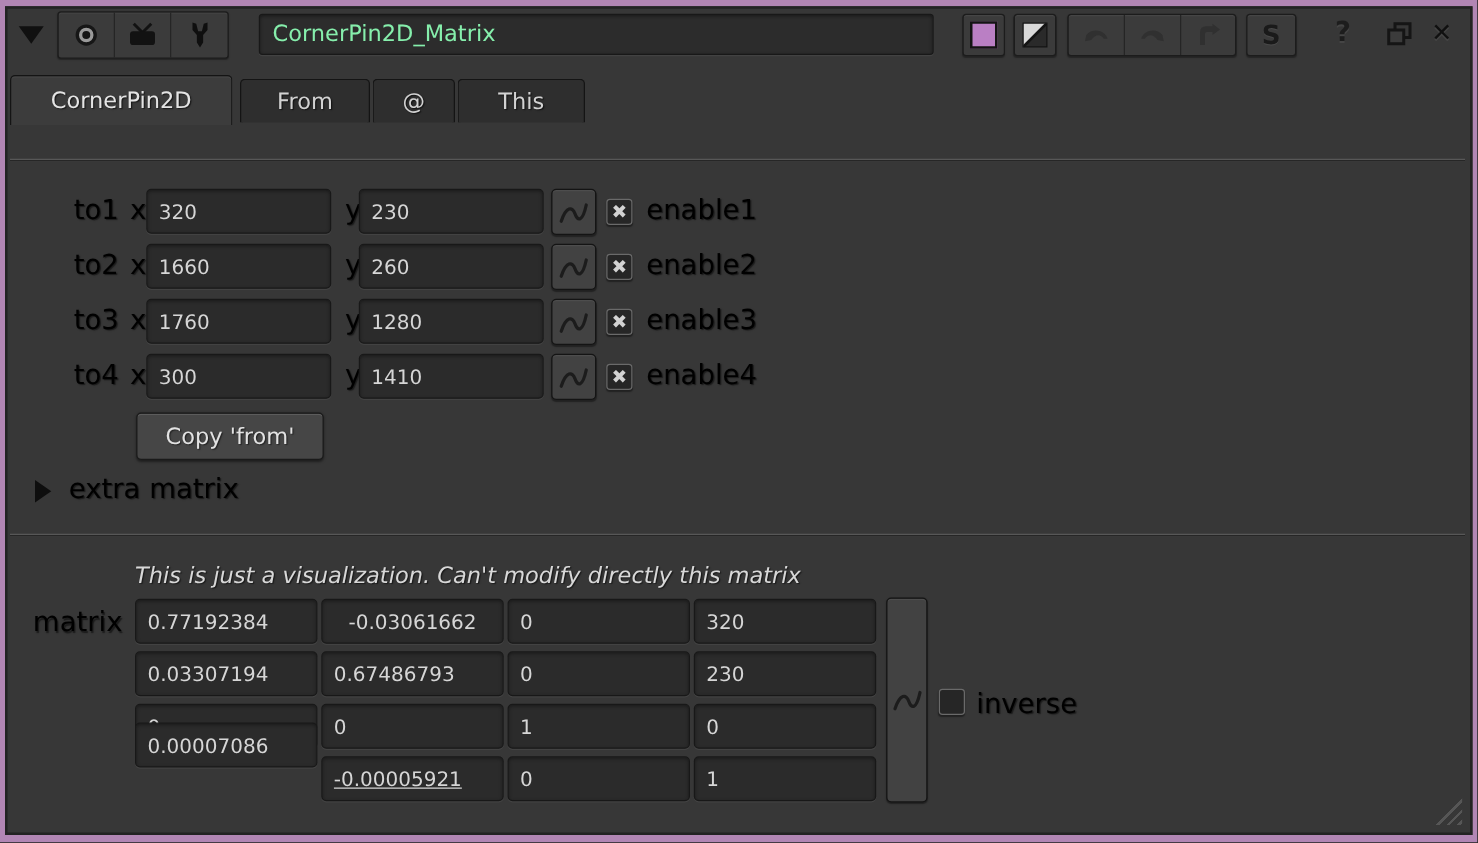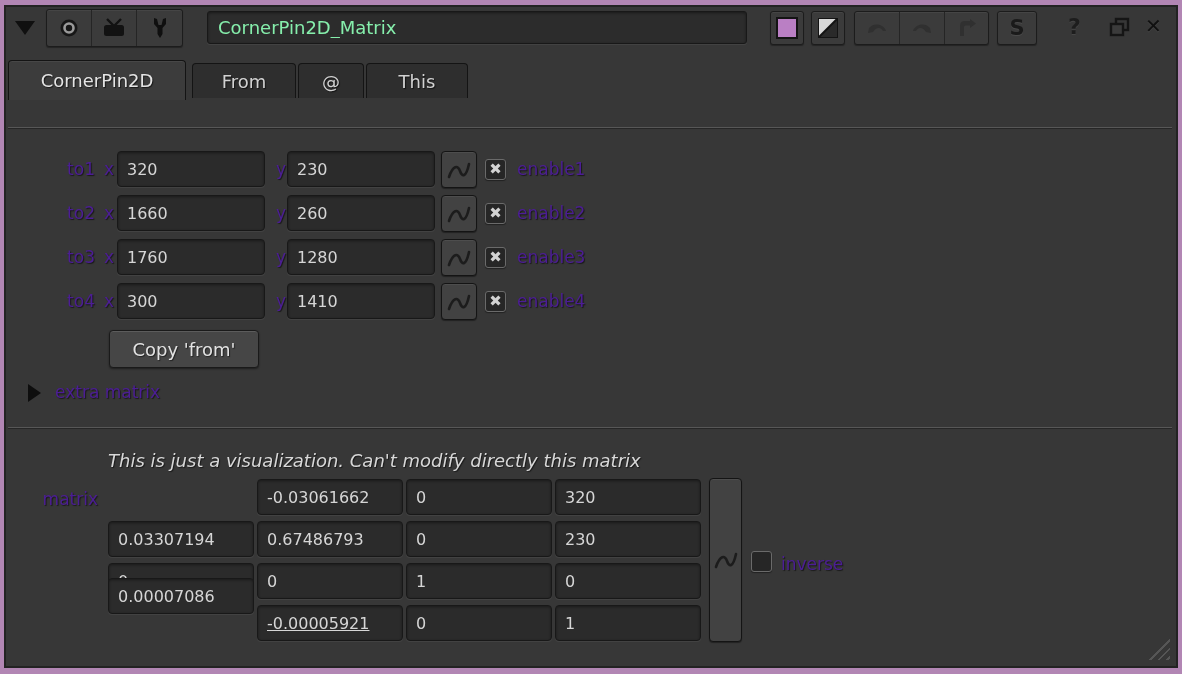--- a/index.html
+++ b/index.html
@@ -55,21 +55,21 @@
     font-size:18px; color:#d2d2d2; text-shadow:1px 1px 1px rgba(0,0,0,.6);
   }
   .tab.active { background:#3c3c3c; color:#e4e4e4; z-index:2;
     box-shadow:inset 0 1px 0 rgba(255,255,255,.06); }
   .tab.inactive { background:#2e2e2e; }
 
   .divider { position:absolute; left:8px; width:1164px; height:2px;
     background:#575757; border-bottom:1px solid #262626; }
 
   
-  .lbl { color:#4c1d95; font-size:17px; text-shadow:1px 1px 1px rgba(0,0,0,.55);
+  .lbl { color:#000000; font-size:22px; text-shadow:1px 1px 1px rgba(0,0,0,.55);
     line-height:36px; }
   .r { text-align:right; }
   .field {
     height:36px; background:#2b2b2b; color:#d6d6d6; font-size:16px;
     border:1px solid #181818; border-radius:4px; padding:0 9px;
     font-family:"DejaVu Sans","Liberation Sans",sans-serif; outline:none;
     box-shadow:inset 0 1px 3px rgba(0,0,0,.4), 0 1px 0 rgba(255,255,255,.06);
   }
   .anim-btn {
     background:#424242; border:1px solid #141414; border-radius:4px;
@@ -273,21 +273,22 @@
     <div class="tri-right"></div>
   </div>
   <span class="abs lbl" style="left:55px; top:378px; line-height:28px;">extra matrix</span>
 
   <div class="divider" style="top:427px;"></div>
 
   <span class="abs note" style="left:108px; top:450px;">This is just a visualization. Can't modify directly this matrix</span>
 
   <span class="abs lbl r" style="left:18px; top:481px; width:80px;">matrix</span>
 
-  <input class="abs field" style="left: 257px; top: 479px; width: 146px;" value="-0.03061662">
+  <input class="abs field" style="left: 108px; top: 479px; width: 146px;" value="0.77192384">
+  <input class="abs field" style="left: 257px; top: 479px; width: 146px; text-align: center;" value="-0.03061662">
   <input class="abs field" style="left: 406px; top: 479px; width: 146px;" value="0">
   <input class="abs field" style="left: 555px; top: 479px; width: 146px;" value="320">
 
   <input class="abs field" style="left: 108px; top: 521px; width: 146px;" value="0.03307194">
   <input class="abs field" style="left: 257px; top: 521px; width: 146px;" value="0.67486793">
   <input class="abs field" style="left: 406px; top: 521px; width: 146px;" value="0">
   <input class="abs field" style="left: 555px; top: 521px; width: 146px;" value="230">
 
   <input class="abs field" style="left: 108px; top: 563px; width: 146px;" value="0">
   <input class="abs field" style="left: 257px; top: 563px; width: 146px;" value="0">

